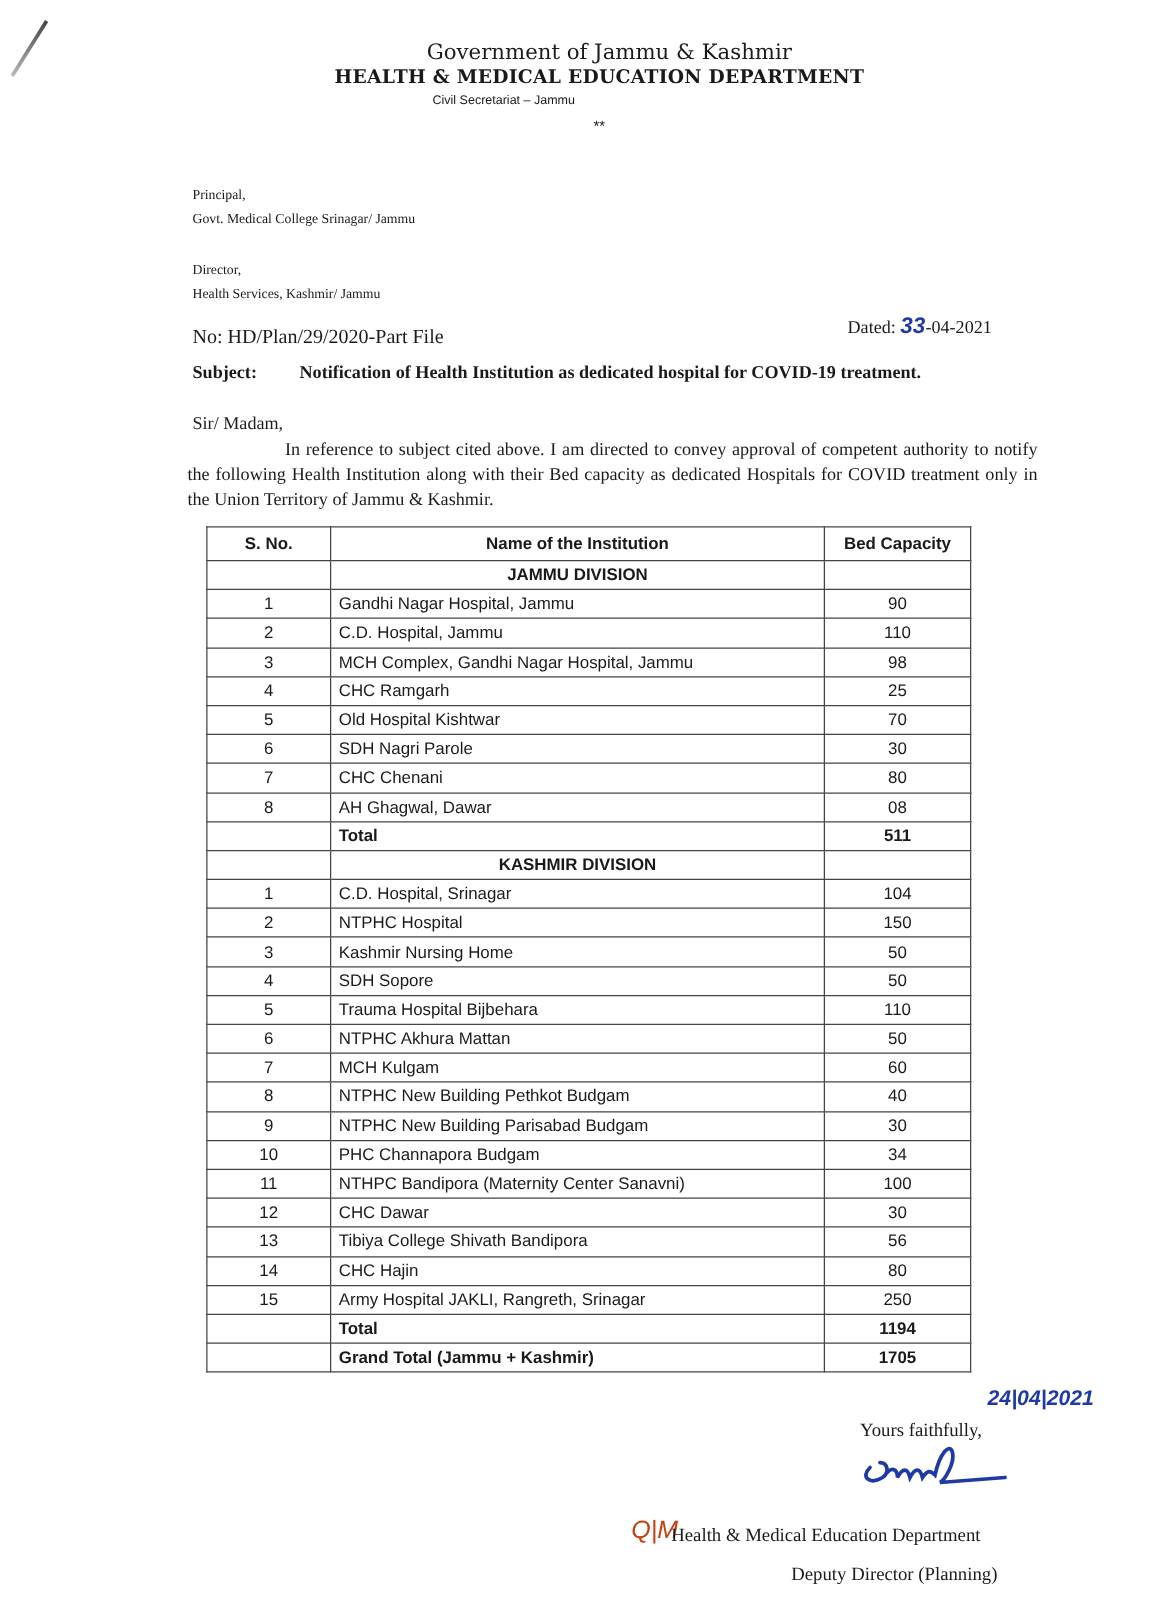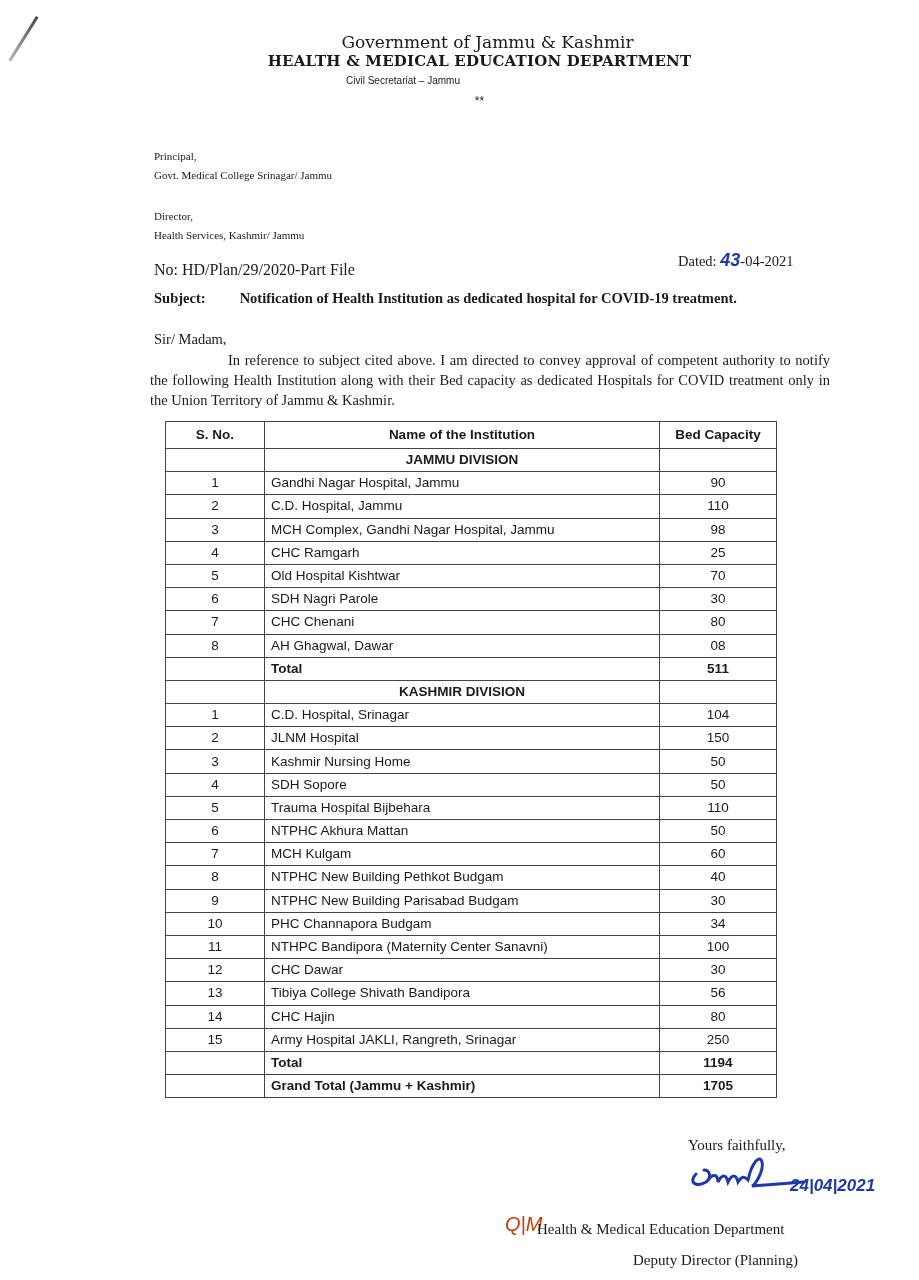--- a/index.html
+++ b/index.html
@@ -21,21 +21,21 @@
   table.beds { position: absolute; left: 165px; top: 421px; width: 612px; border-collapse: collapse; font-family: "Liberation Sans", sans-serif; font-size: 13.5px; }
   table.beds td, table.beds th { border: 1px solid #444; padding: 0 6px; height: 22.2px; line-height: 22px; }
   table.beds th { font-weight: bold; height: 26px; }
   .c-sno { width: 86px; text-align: center; }
   .c-name { text-align: left; }
   .c-bed { width: 104px; text-align: center; }
   .div-row td.c-name { text-align: center; font-weight: bold; }
   .total-row td { font-weight: bold; }
   .yours { position: absolute; left: 688px; top: 1137px; font-size: 15px; }
   .sig { position: absolute; left: 686px; top: 1152px; width: 120px; height: 40px; }
-  .sig-date { position: absolute; left: 790px; top: 1176px; color: #1f3aa6; font-family: "Liberation Sans", sans-serif; font-weight: bold; font-size: 17px; font-style: italic; }
+  .sig-date { position: absolute; left: 790px; top: 1109px; color: #1f3aa6; font-family: "Liberation Sans", sans-serif; font-weight: bold; font-size: 17px; font-style: italic; }
   .desig { position: absolute; left: 633px; top: 1252px; font-size: 15px; }
   .dept { position: absolute; left: 537px; top: 1221px; font-size: 15px; }
   .initials { position: absolute; left: 505px; top: 1213px; color: #c2410c; font-family: "Liberation Sans", sans-serif; font-style: italic; font-size: 20px; }
 </style>
 </head>
 <body>
 
 <div class="pen-mark"></div>
 
 <div class="hdr1">Government of Jammu &amp; Kashmir</div>
@@ -47,21 +47,21 @@
   <div>Principal,</div>
   <div>Govt. Medical College Srinagar/ Jammu</div>
 </div>
 <div class="addr" style="top:207px;">
   <div>Director,</div>
   <div>Health Services, Kashmir/ Jammu</div>
 </div>
 
 <div class="dated">
   <span>Dated:</span>
-  <span class="hand">43</span><span>-04-2021</span>
+  <span class="hand">33</span><span>-04-2021</span>
 </div>
 <div class="ref">No: HD/Plan/29/2020-Part File</div>
 
 <div class="subject">
   <span class="lbl">Subject:</span>
   <span>Notification of Health Institution as dedicated hospital for COVID-19 treatment.</span>
 </div>
 
 <div class="salute">Sir/ Madam,</div>
 
@@ -132,21 +132,21 @@
       <td class="c-name">KASHMIR DIVISION</td>
       <td class="c-bed"></td>
     </tr>
     <tr>
         <td class="c-sno">1</td>
         <td class="c-name">C.D. Hospital, Srinagar</td>
         <td class="c-bed">104</td>
       </tr>
     <tr>
         <td class="c-sno">2</td>
-        <td class="c-name">JLNM Hospital</td>
+        <td class="c-name">NTPHC Hospital</td>
         <td class="c-bed">150</td>
       </tr>
     <tr>
         <td class="c-sno">3</td>
         <td class="c-name">Kashmir Nursing Home</td>
         <td class="c-bed">50</td>
       </tr>
     <tr>
         <td class="c-sno">4</td>
         <td class="c-name">SDH Sopore</td>

